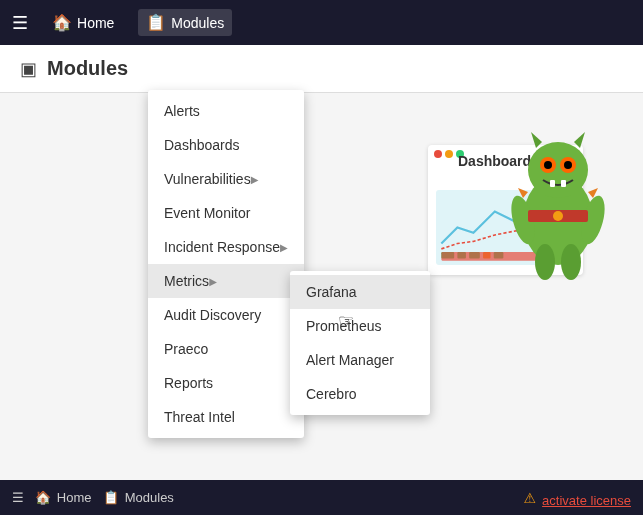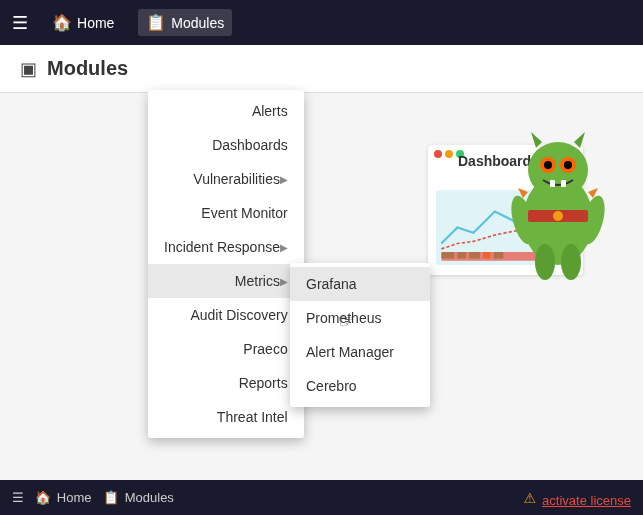--- a/index.html
+++ b/index.html
@@ -120,21 +120,21 @@
       min-width: 145px;
       z-index: 200;
       padding: 4px 0;
     }
     .menu-item {
       padding: 9px 16px;
       color: #333;
       cursor: pointer;
       display: flex;
       align-items: center;
-      justify-content: flex-end;
+      justify-content: flex-start;
       font-size: 14px;
     }
     .menu-item.has-submenu-open { background: #f0f0f0; }
     .chevron { font-size: 10px; color: #888; }
 
     
     .submenu {
       position: absolute;
       top: 45px;
       left: 290px;
@@ -324,21 +324,21 @@
       <span>Praeco</span>
     </div>
     <div class="menu-item">
       <span>Reports</span>
     </div>
     <div class="menu-item">
       <span>Threat Intel</span>
     </div>
   </div>
 
-  <div class="submenu" style="top: 218px;">
+  <div class="submenu" style="top: 226px;">
     <div class="submenu-item active" style="background: #e8e8e8;">
       <span>Grafana</span>
     </div>
     <div class="submenu-item">
       <span>Prometheus</span>
     </div>
     <div class="submenu-item">
       <span>Alert Manager</span>
     </div>
     <div class="submenu-item">

